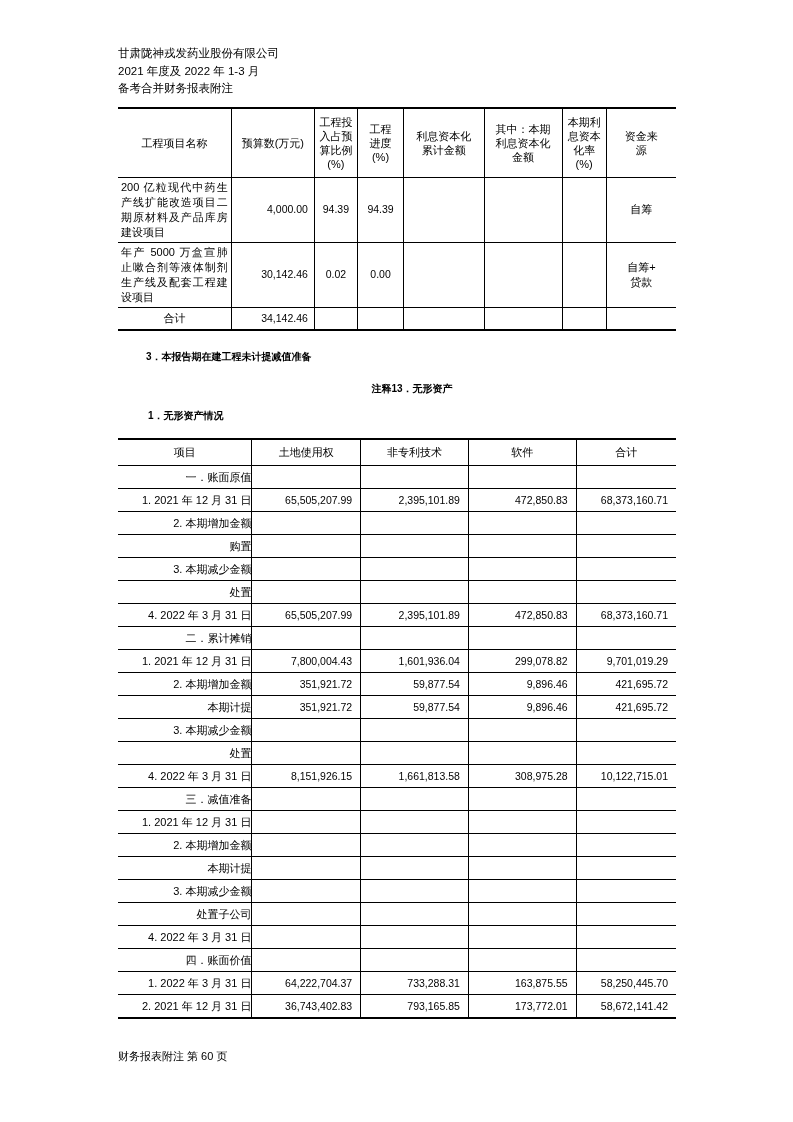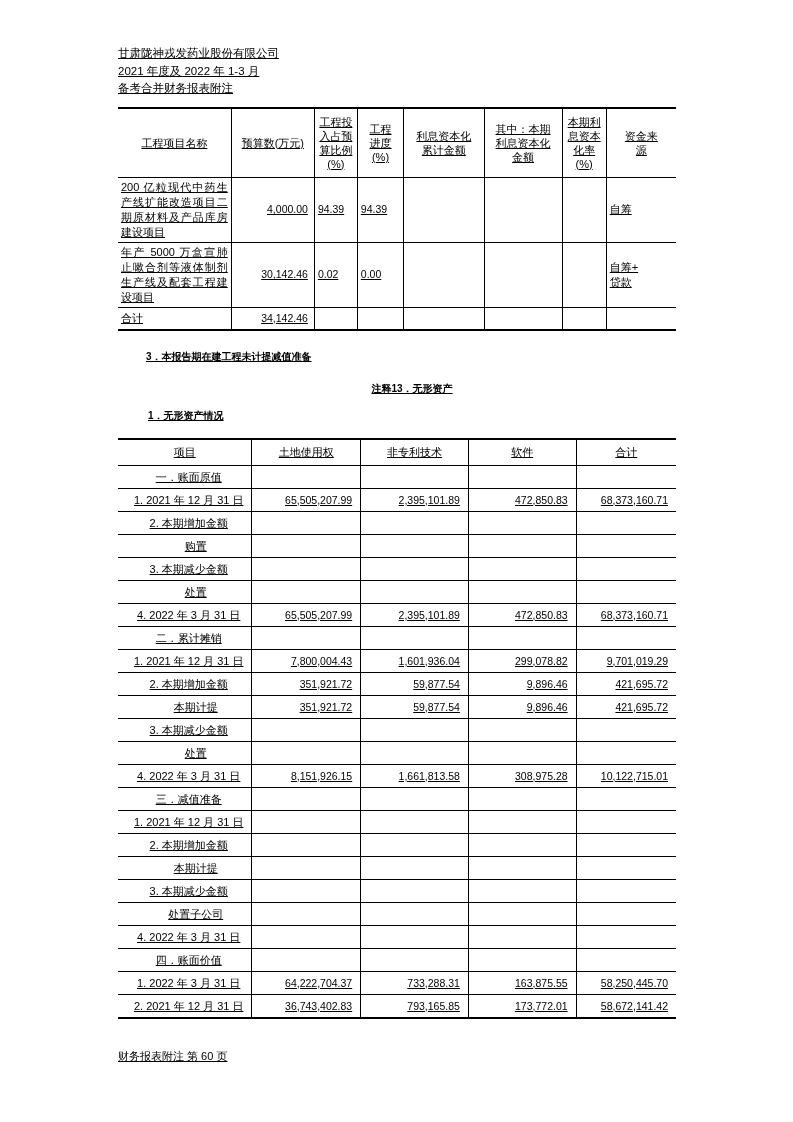--- a/index.html
+++ b/index.html
@@ -1,46 +1,46 @@
 <!DOCTYPE html>
 <html><head>
 <meta charset="utf-8">
 <style>
   html,body{margin:0;padding:0;background:#fff;}
   .page{
     position:relative;width:793px;height:1122px;background:#fff;overflow:hidden;
     font-family:"Liberation Sans","Liberation Serif",sans-serif;color:#000;
   }
-  .content{position:absolute;left:118px;top:45px;width:558px;text-decoration:underline;}
+  .content{position:absolute;left:118px;top:45px;width:558px;}
   .doc-header{font-size:11.5px;line-height:17.5px;}
   table{border-collapse:collapse;table-layout:fixed;width:558px;
         border-top:2px solid #000;border-bottom:2px solid #000;}
   th,td{border:1px solid #000;font-weight:normal;vertical-align:middle;
         overflow:hidden;}
   tr>*:first-child{border-left:none;}
   tr>*:last-child{border-right:none;}
   
   .t1{margin-top:9px;font-size:11px;}
   .t1 th{white-space:pre-line;text-align:center;padding:6px 2px;line-height:14px;}
   .t1 td{white-space:pre-line;line-height:15px;padding:2px 3px;}
   .t1 .a-j{text-align:justify;text-align-last:left;}
   .t1 .a-r{text-align:right;padding-right:6px;}
-  .t1 .a-c{}
+  .t1 .a-c{text-align:center;}
   .t1 .num{font-size:10.5px;}
   .t1 .total-row td{height:17px;}
   
   .h-note{font-weight:bold;font-size:10px;line-height:18px;}
   .h1{margin-top:17px;padding-left:28px;}
   .h2{margin-top:14px;padding-left:30px;text-align:center;}
   .h3{margin-top:9px;padding-left:30px;}
   
   .t2{margin-top:13px;font-size:11px;}
   .t2 th{height:25px;text-align:center;padding:0 2px;}
   .t2 td{height:22px;padding:0;line-height:12px;}
-  .t2 .lbl{text-align:center;padding-left:8px;}
+  .t2 .lbl{text-align:right;padding-left:8px;}
   .t2 .ind{padding-left:22px;}
   .t2 .a-r{text-align:right;padding-right:8px;}
   .t2 .num{font-size:10.5px;}
   .doc-footer{margin-top:30px;text-align:left;font-size:11px;}
 </style>
 </head>
 <body>
 
 <div class="page">
   <div class="content">

